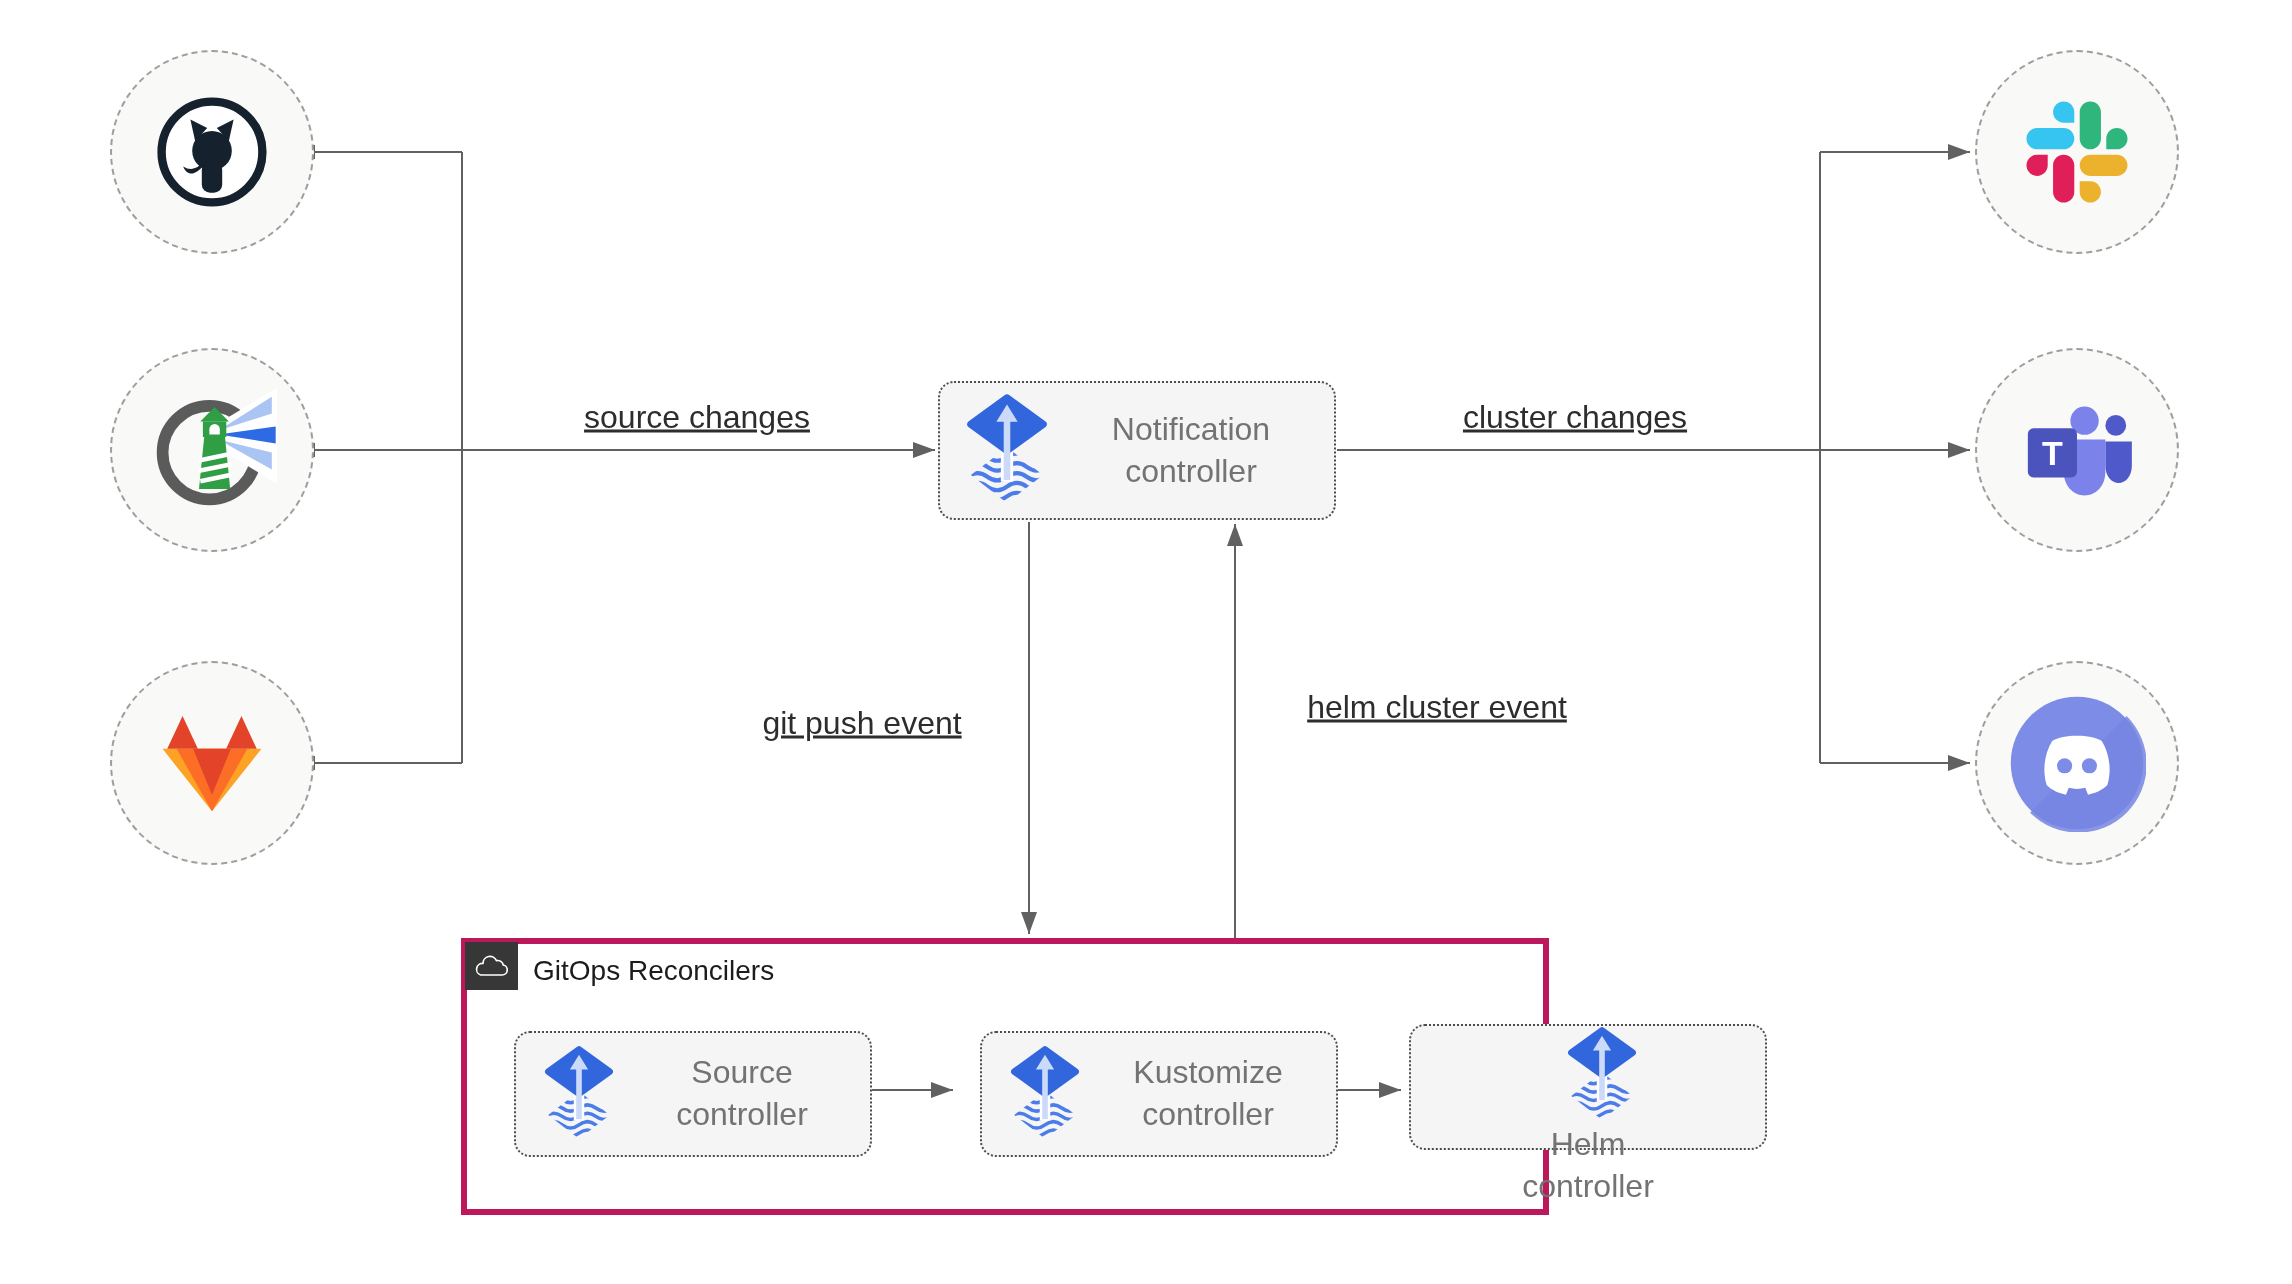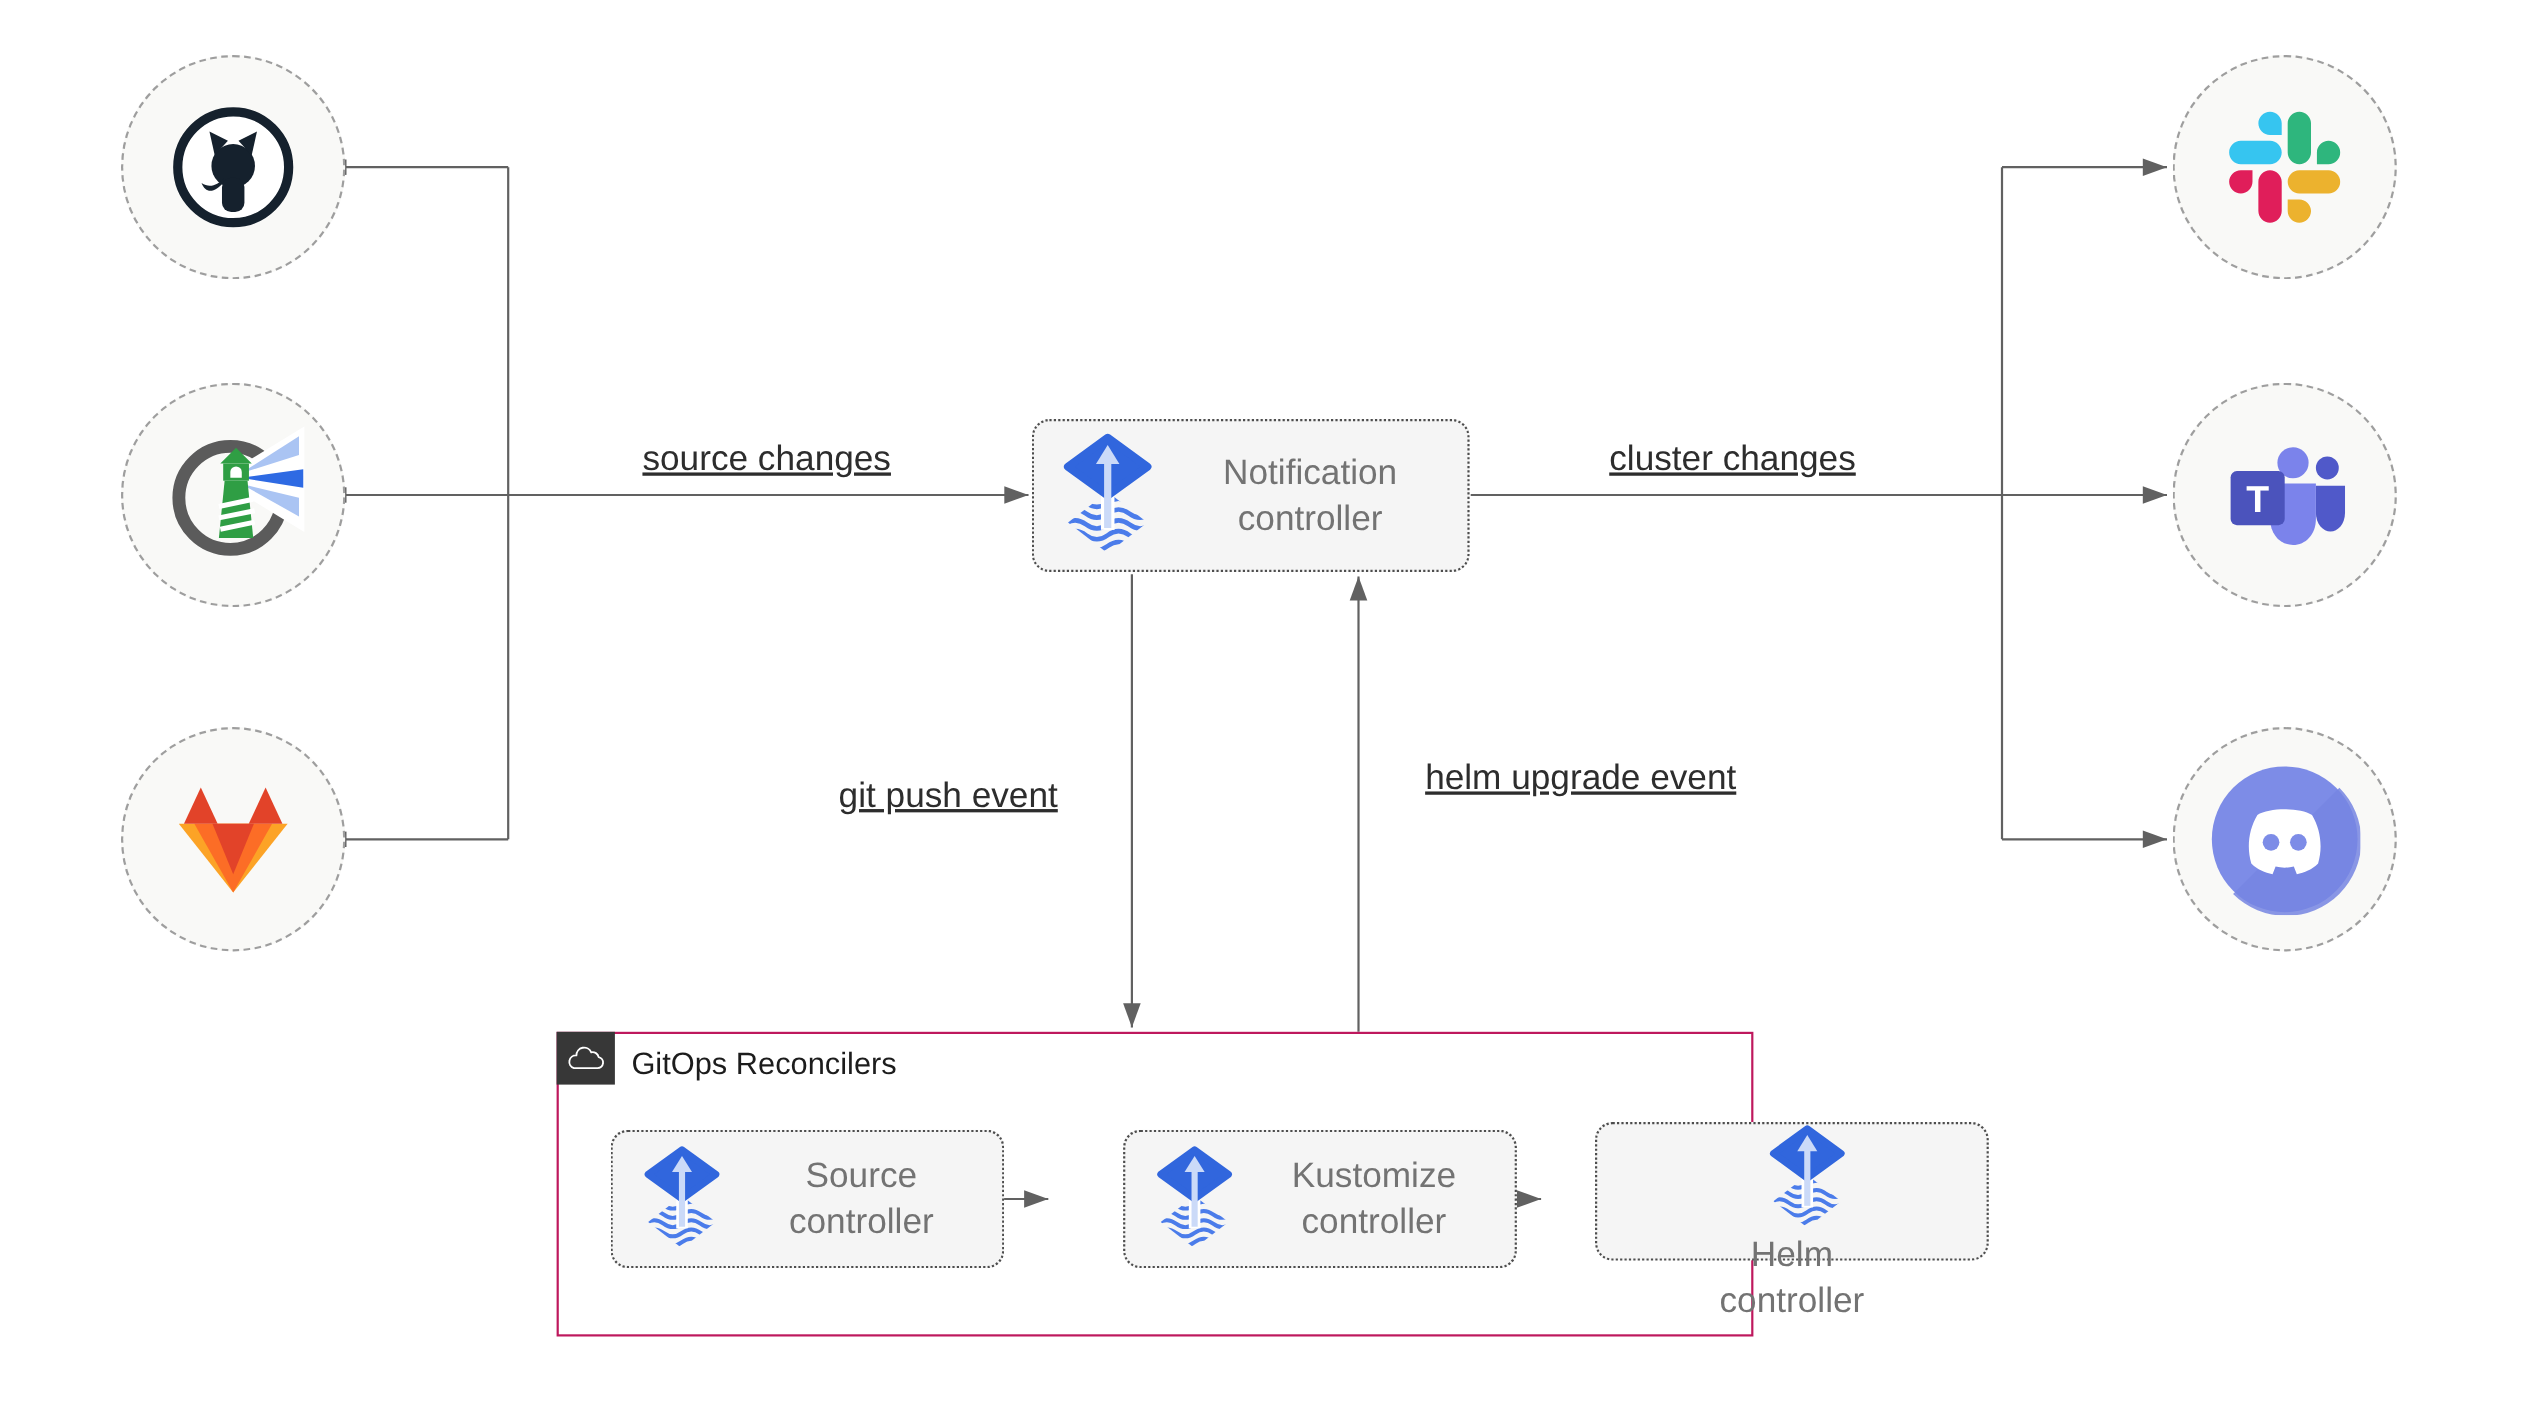--- a/index.html
+++ b/index.html
@@ -20,21 +20,21 @@
   .node-box .node-label{
     flex:1;text-align:center;font-size:32px;line-height:1.3;color:#737373;
   }
   .node-box .flux-wrap{flex:0 0 auto;display:flex;align-items:center;justify-content:center;}
   .edge-label{
     position:absolute;transform:translate(-50%,-50%);font-size:32px;color:#2d2d2d;
     white-space:nowrap;z-index:2;background:transparent;text-decoration:underline;
   }
   .reconcilers{
     position:absolute;left:461px;top:938px;width:1088px;height:277px;
-    border:2px solid #be185d;box-sizing:border-box;background:transparent;z-index:2;margin-left:45px;
+    border:6px solid #be185d;box-sizing:border-box;background:transparent;z-index:2;
   }
   .reconcilers .badge{
     position:absolute;left:-2px;top:-2px;width:53px;height:48px;background:#373737;
     display:flex;align-items:center;justify-content:center;
   }
   .reconcilers .container-title{
     position:absolute;left:66px;top:11px;font-size:28px;color:#1c1c1c;white-space:nowrap;
   }
   .defs-hidden{position:absolute;width:0;height:0;overflow:hidden;}
 </style>
@@ -196,21 +196,21 @@
     </span>
     <span class="node-label">
       <span>Notification</span><br>
       <span>controller</span>
     </span>
   </div>
 
   <div class="edge-label" style="left:697px;top:417px;">source changes</div>
   <div class="edge-label" style="left:1575px;top:417px;">cluster changes</div>
   <div class="edge-label" style="left:862px;top:707px;margin-top:16px;">git push event</div>
-  <div class="edge-label" style="left:1437px;top:707px;">helm upgrade event</div>
+  <div class="edge-label" style="left:1437px;top:707px;">helm cluster event</div>
 
   <div class="reconcilers">
     <div class="badge">
       <svg width="36" height="26">
           <use href="#sym-cloud"></use>
         </svg>
     </div>
     <div class="container-title">GitOps Reconcilers</div>
 
     <div class="node-box" style="left:47px;top:87px;width:358px;height:126px;justify-content:space-between;">

